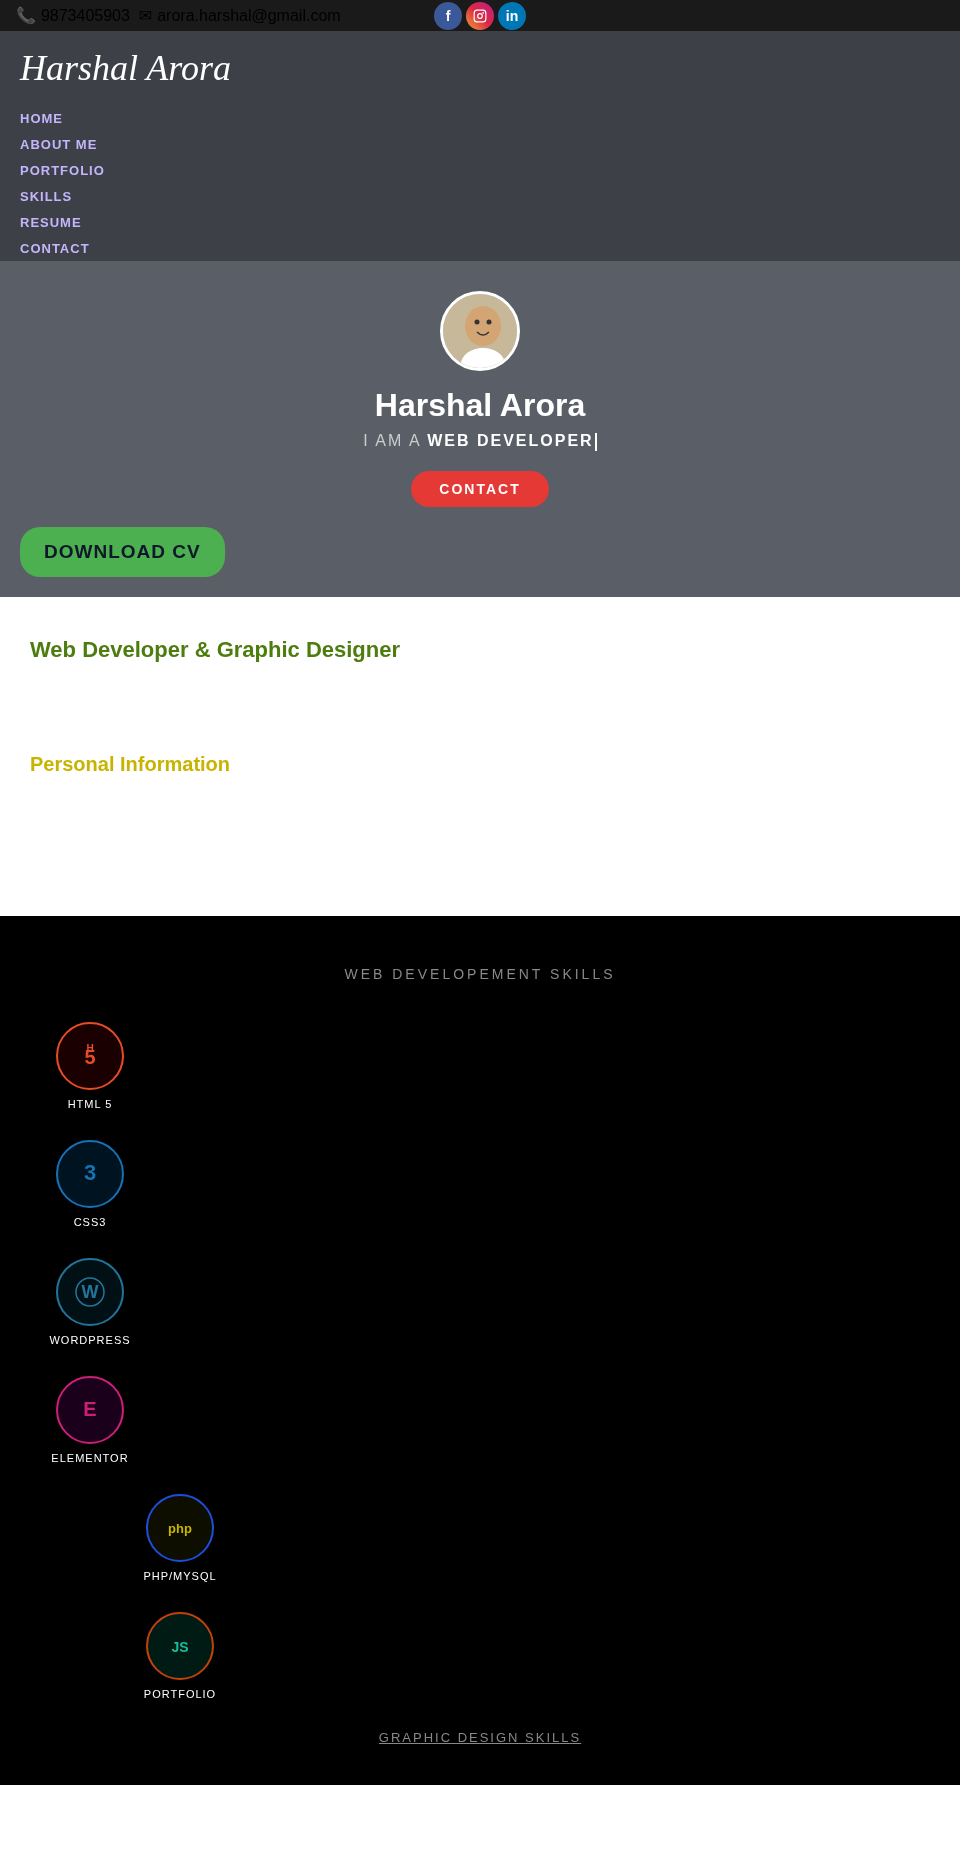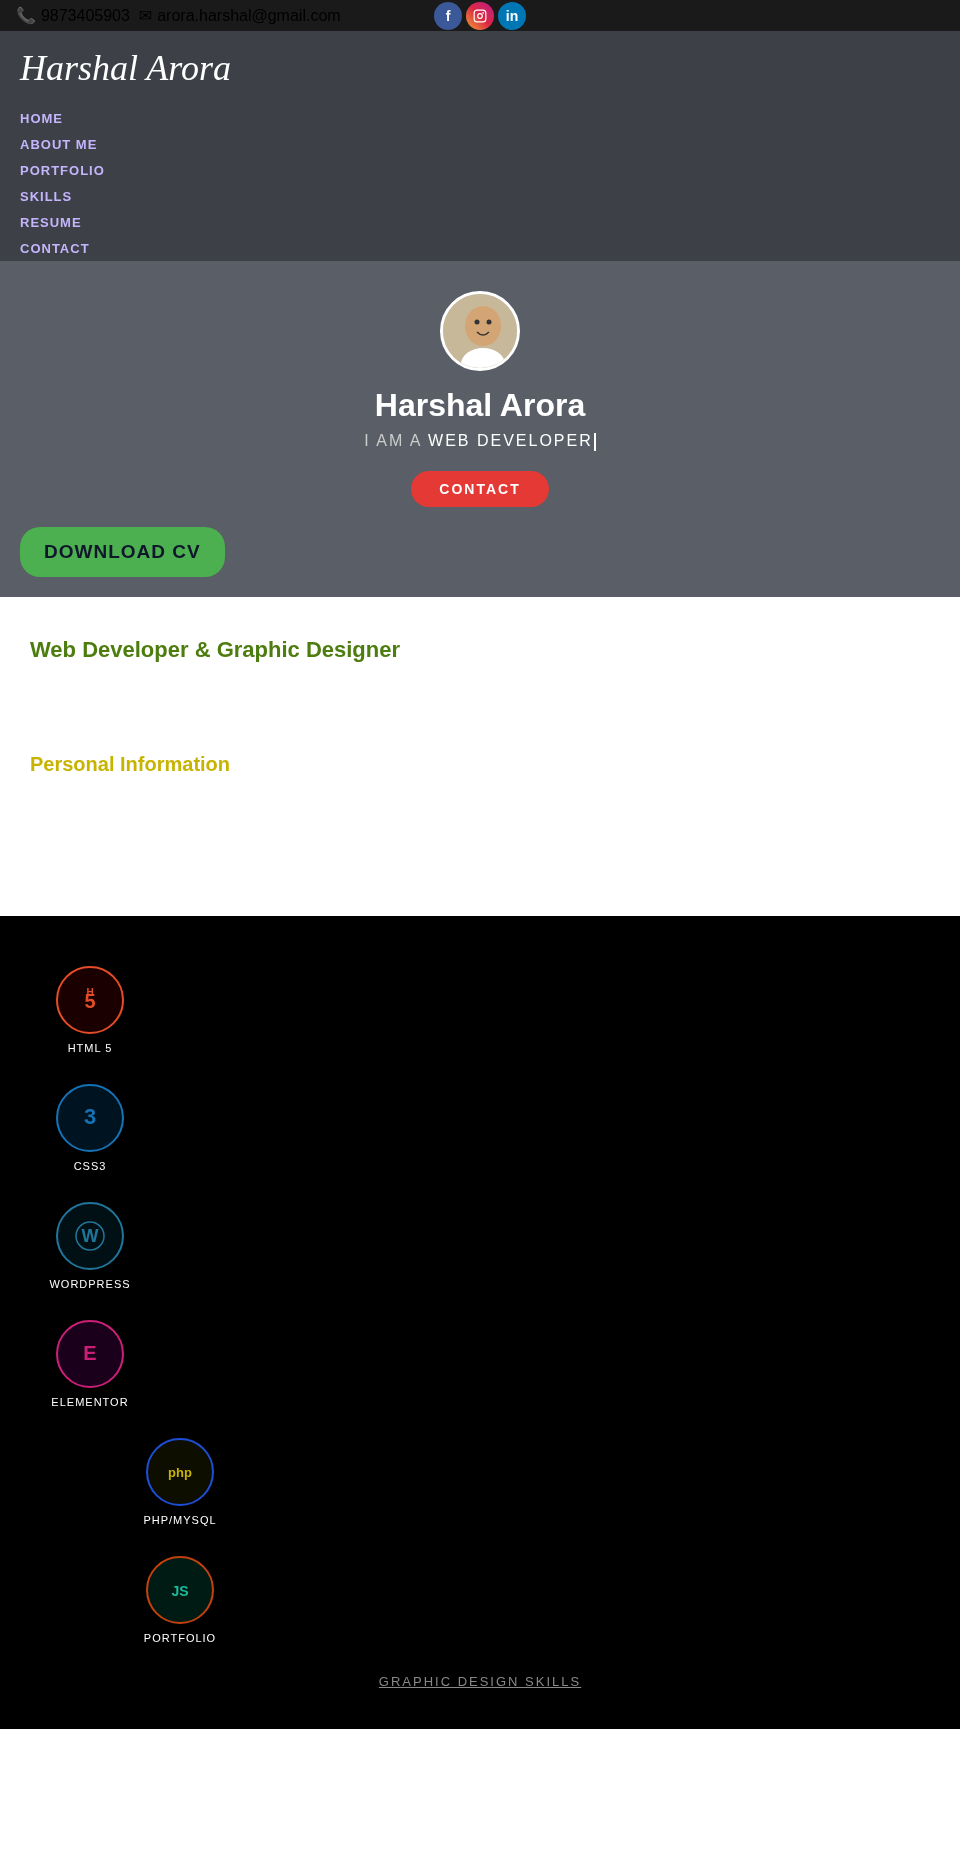--- a/index.html
+++ b/index.html
@@ -78,21 +78,21 @@
       margin-bottom: 8px;
     }
     .hero-subtitle {
       color: #ccc;
       font-size: 16px;
       letter-spacing: 2px;
       margin-bottom: 20px;
     }
     .hero-subtitle span.highlight {
       color: #fff;
-      font-weight: normal;
+      font-weight: bold;
     }
     .contact-btn {
       background: #e53935;
       color: #fff;
       border: none;
       border-radius: 20px;
       padding: 10px 28px;
       font-size: 14px;
       font-weight: bold;
       letter-spacing: 2px;
@@ -268,20 +268,21 @@
 </div>
 
 <div class="about-section">
   <div class="about-title">Web Developer &amp; Graphic Designer</div>
   <div style="height: 40px;"></div>
   <div class="personal-info-title">Personal Information</div>
   <div style="height: 80px;"></div>
 </div>
 
 <div class="skills-section">
+  <div class="skills-subtitle">WEB DEVELOPEMENT SKILLS</div>
 
   <div class="skill-item">
     <div class="skill-icon-circle html5-circle">
       <svg width="36" height="36" viewBox="0 0 36 36">
         <text x="18" y="26" text-anchor="middle" font-size="20" font-weight="bold" fill="#e44d26">5</text>
         <text x="18" y="14" text-anchor="middle" font-size="10" fill="#e44d26">H</text>
       </svg>
     </div>
     <div class="skill-label">HTML 5</div>
   </div>

